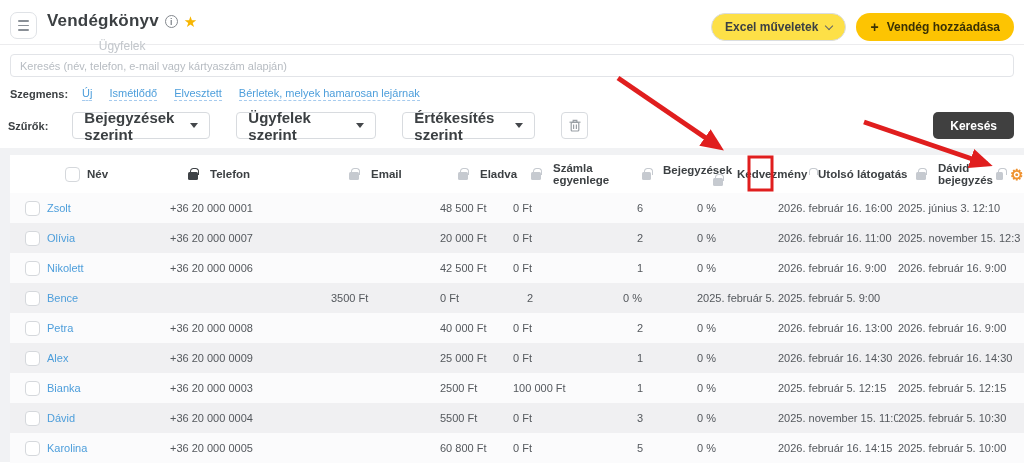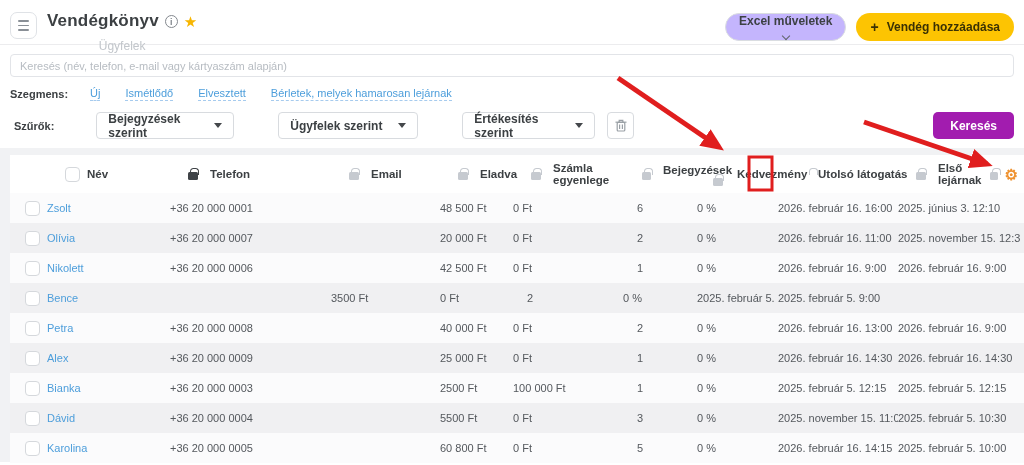--- a/index.html
+++ b/index.html
@@ -35,25 +35,24 @@
   .info-icon {
     width: 13px; height: 13px; border: 1.4px solid #83888e; border-radius: 50%;
     color: #83888e; font-size: 9px; font-weight: 700;
     display: flex; align-items: center; justify-content: center; margin-top: 1px;
   }
   .star-icon { color: #f7b602; font-size: 15px; line-height: 1; margin-top: 1px; }
   .subtitle { font-size: 12px; color: #c2c6cb; margin-top: 8px; text-align: center; }
   .header-actions { margin-left: auto; display: flex; gap: 10px; align-items: center; margin-top: 2px; }
   .excel-btn {
     height: 28px; padding: 0 13px;
-    border: 1px solid #dadde1; border-radius: 14px; background: #c4b5fd;
+    border: 1px solid #dadde1; border-radius: 14px; background: #fde047;
     font-size: 12px; font-weight: 700; color: #3c4043;
     display: flex; align-items: center; gap: 8px; cursor: pointer;
     font-family: inherit;
-    flex-direction: column;
   }
   .chevron-down {
     width: 6px; height: 6px;
     border-right: 1.7px solid #5f6368; border-bottom: 1.7px solid #5f6368;
     transform: rotate(45deg); margin-top: -3px;
   }
   .add-btn {
     height: 28px; padding: 0 14px;
     border: none; border-radius: 14px; background: #fdc402;
     font-size: 12px; font-weight: 700; color: #3a3104;
@@ -66,44 +65,44 @@
   .search-row { padding: 9px 10px 0 10px; }
   .search-input {
     width: 100%; height: 23px;
     border: 1px solid #e2e4e8; border-radius: 4px;
     padding: 0 9px; font-size: 11px; color: #3c4043;
     font-family: inherit; outline: none; background: #fff;
   }
   .search-input::placeholder { color: #b7bcc2; }
 
   
-  .segments { display: flex; align-items: center; gap: 25px; padding: 10px 0 0 10px; font-size: 11px; }
+  .segments { display: flex; align-items: center; gap: 17px; padding: 10px 0 0 10px; font-size: 11px; }
   .seg-label { font-weight: 700; color: #3c4043; margin-right: -3px; }
   .seg-link {
     color: #4d9edb; text-decoration: none;
     border-bottom: 1px dashed #a6cbee; padding-bottom: 1px; cursor: pointer;
   }
 
   
-  .filters { display: flex; align-items: center; padding: 11px 10px 0 14px; gap: 12px; }
+  .filters { display: flex; align-items: center; padding: 11px 10px 0 8px; gap: 26px; }
   .filters-label { font-size: 11px; font-weight: 700; color: #3c4043; margin-right: -2px; }
   .select {
     height: 27px; border: 1px solid #d8dbdf; border-radius: 4px; background: #fff;
     display: flex; align-items: center; justify-content: space-between;
-    padding: 0 11px; font-size: 12px; font-weight: 700; color: #3c4043; cursor: pointer; margin-left: 32px;
+    padding: 0 11px; font-size: 15px; font-weight: 700; color: #3c4043; cursor: pointer;
   }
   .select.w1 { width: 138px; } .select.w2 { width: 140px; } .select.w3 { width: 133px; }
   .caret-down { width: 0; height: 0; border-left: 4px solid transparent; border-right: 4px solid transparent; border-top: 5px solid #44474b; }
   .trash-btn {
     width: 27px; height: 27px; border: 1px solid #d8dbdf; border-radius: 4px;
     background: #fff; display: flex; align-items: center; justify-content: center; cursor: pointer;
   }
   .search-btn {
     margin-left: auto; height: 27px; padding: 0 17px;
-    background: #a21caf; border: none; border-radius: 5px;
+    background: #404040; border: none; border-radius: 5px;
     color: #fff; font-weight: 700; font-size: 12px; cursor: pointer; font-family: inherit;
   }
 
   
   .table-section { margin-top: 9px; background: #f1f2f4; padding: 7px 0 0 10px; height: 314px; }
   .table { background: #fff; min-height: 100%; }
   .thead, .row {
     display: grid;
     grid-template-columns: 37px 123px 161px 109px 73px 110px 74px 81px 120px 1fr;
     align-items: center;
@@ -243,21 +242,21 @@
       </div>
       <div class="hcell">
         <span>Kedvezmény</span>
         <span class="lock light hlock"></span>
       </div>
       <div class="hcell">
         <span>Utolsó látogatás</span>
         <span class="lock light hlock"></span>
       </div>
       <div class="hcell hcell-last">
-        <span>Első lejárnak</span>
+        <span>Dávid bejegyzés</span>
         <span class="lock light hlock"></span>
         <span class="gear-icon">⚙</span>
       </div>
     </div>
     <div id="tbody">
         <div class="row">
     <div class="cell cell-checkbox">
             <span class="checkbox"></span>
           </div>
     <div class="cell"><a class="name-link">Zsolt</a></div>

